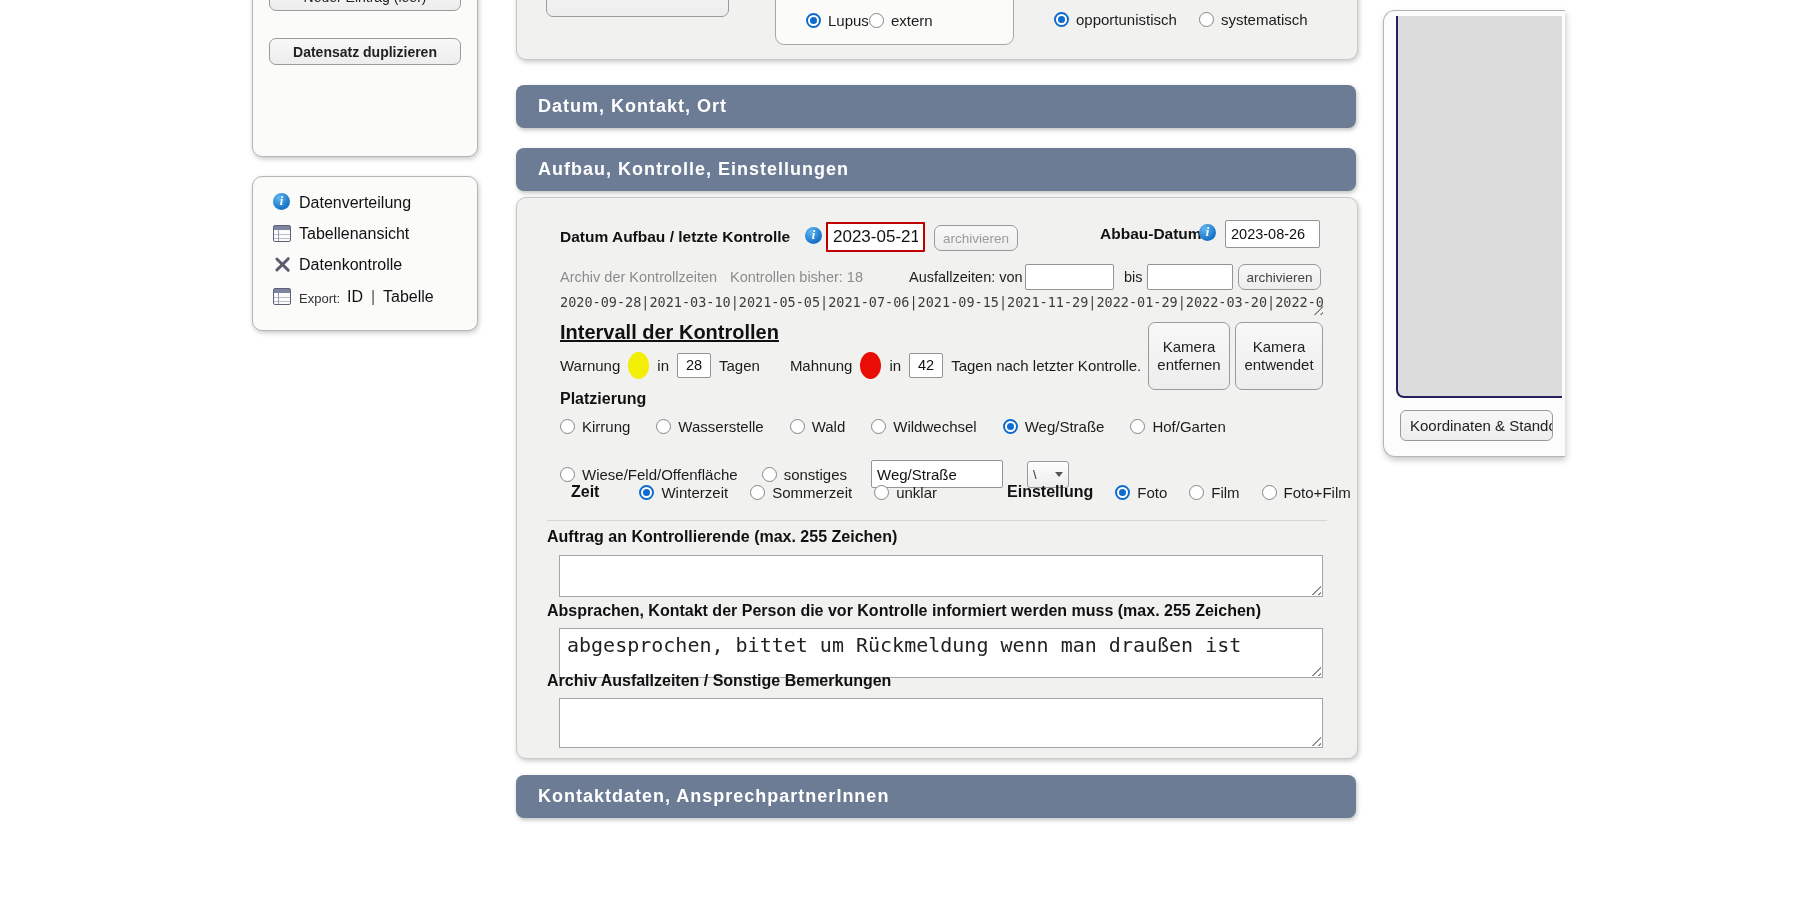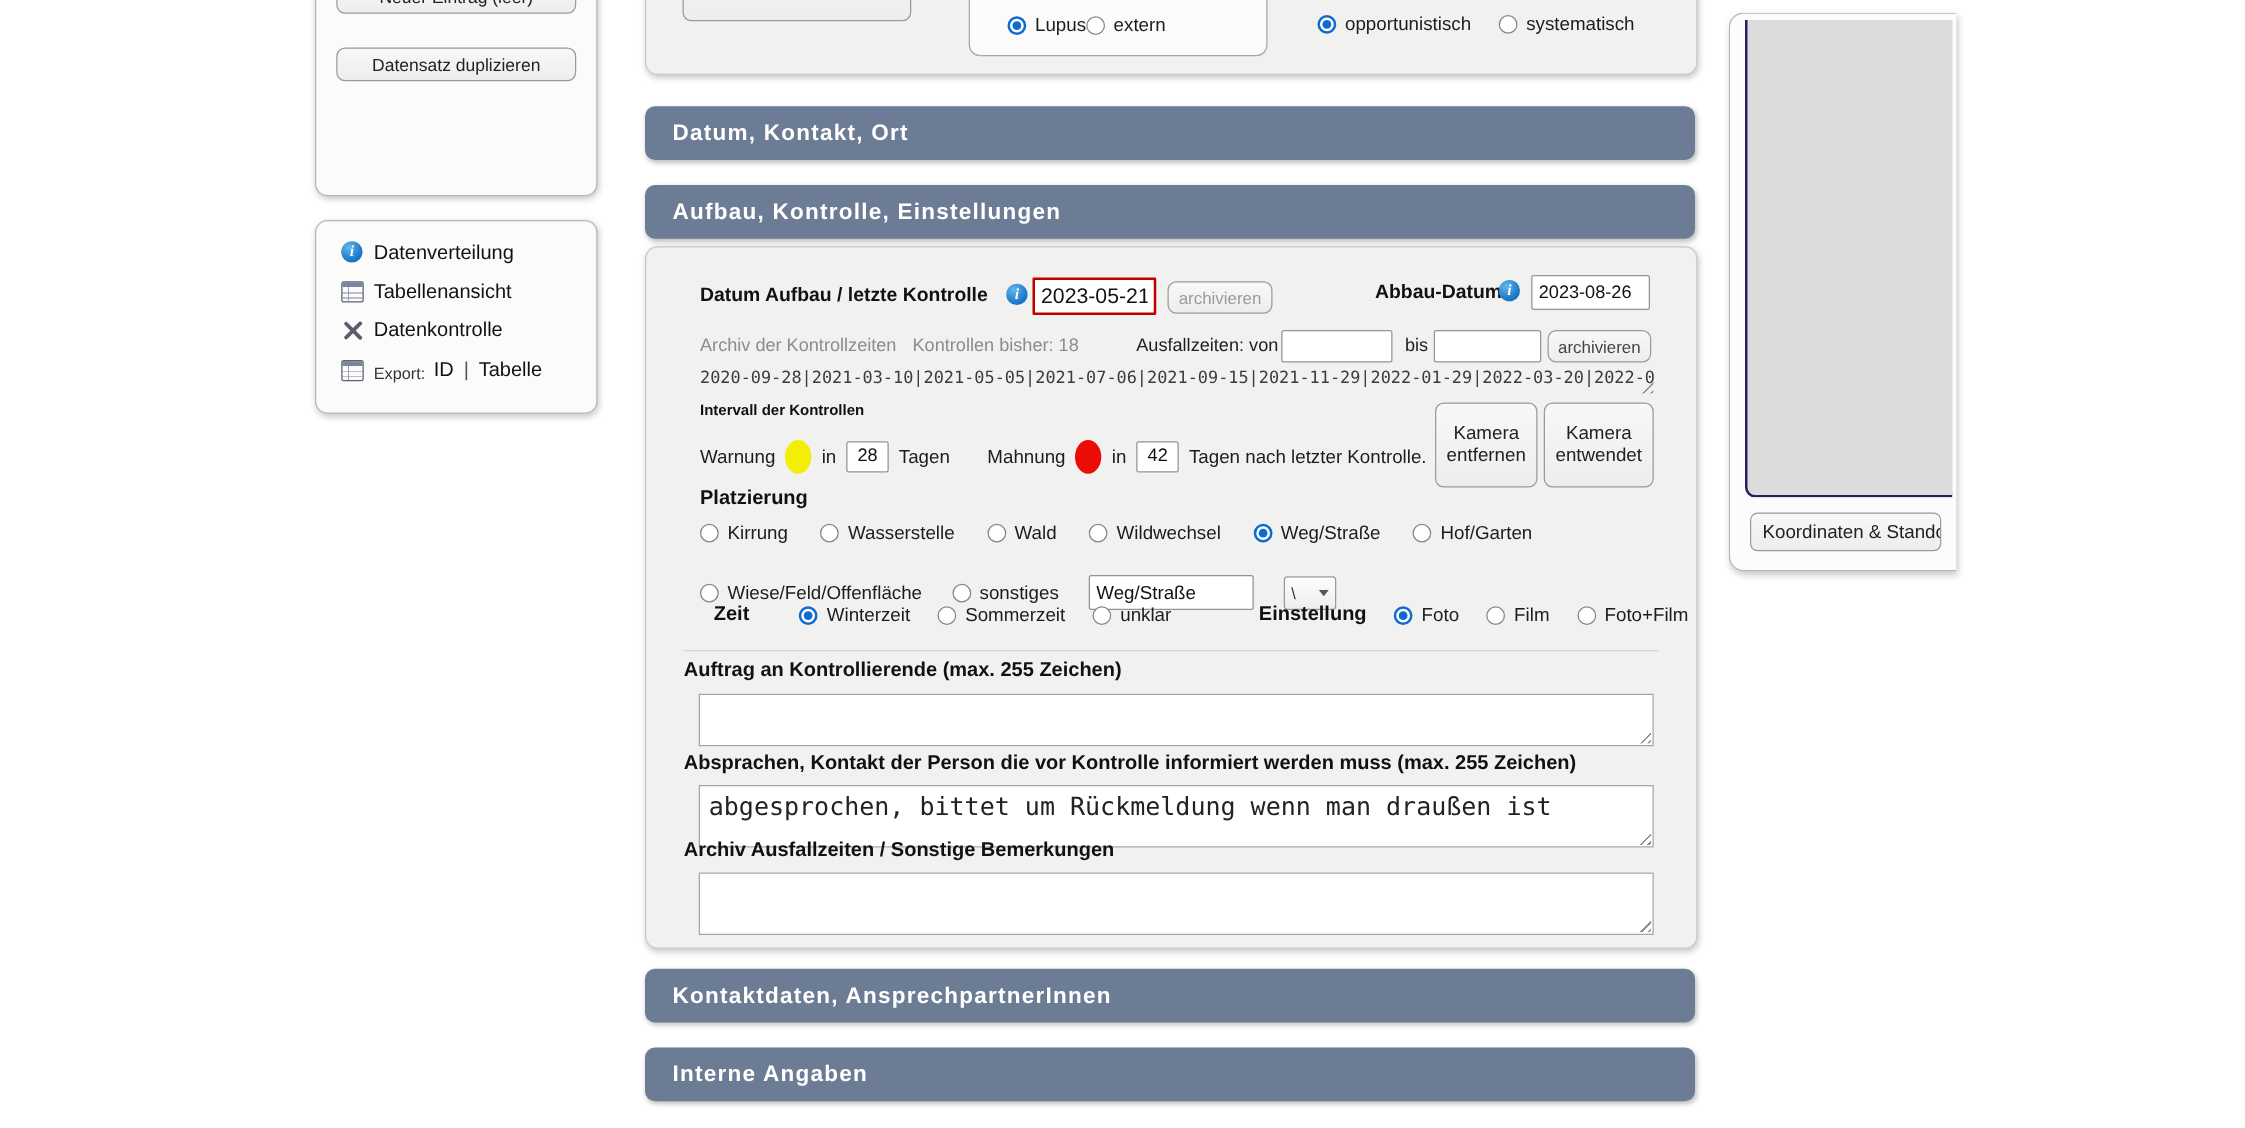--- a/index.html
+++ b/index.html
@@ -49,21 +49,21 @@
   .menu-label{position:absolute;left:46px;font-size:16px;color:#111;white-space:nowrap;}
   .hdivider{position:absolute;height:1px;background:#d6d6d6;}
 </style>
 </head>
 <body>
 
 <div id="screen">
 
   <div class="panel" style="left:252px;top:-20px;width:224px;height:175px;">
     <button class="btn" style="left:16px;top:2px;width:192px;height:28px;position:absolute;">Neuer Eintrag (leer)</button>
-    <button class="btn" style="left:16px;top:57px;width:192px;height:27px;position:absolute;">Datensatz duplizieren</button>
+    <button class="btn" style="left:16px;top:57px;width:192px;height:27px;position:absolute;font-weight:bold;">Datensatz duplizieren</button>
   </div>
 
   <div class="panel" style="left:252px;top:176px;width:224px;height:153px;">
     <div style="position:absolute;left:0;top:12px;width:224px;height:28px;">
       <span class="info" style="position:absolute;left:20px;top:4px;">i</span>
       <span class="menu-label" style="top:5px;">Datenverteilung</span>
     </div>
     <div style="position:absolute;left:0;top:43px;width:224px;height:28px;">
       <span class="mico tblico" style="top:5px;"></span>
       <span class="menu-label" style="top:5px;">Tabellenansicht</span>
@@ -124,21 +124,21 @@
     <span class="gtext" style="left:213px;top:71px;">Kontrollen bisher: 18</span>
     <span class="ntext" style="left:392px;top:71px;">Ausfallzeiten: von</span>
     <input class="tin" style="left: 508px; top: 66px; width: 89px; height: 26px;">
     <span class="ntext" style="left:607px;top:71px;">bis</span>
     <input class="tin" style="left: 630px; top: 66px; width: 86px; height: 26px;">
     <button class="btn" style="left:721px;top:66px;width:83px;height:26px;font-size:13.5px;color:#444;">archivieren</button>
 
     <div style="position:absolute;left:43px;top:96px;width:775px;height:20px;font-family:'DejaVu Sans Mono',monospace;font-size:13.5px;color:#3c3c3c;white-space:nowrap;overflow:hidden;">2020-09-28|2021-03-10|2021-05-05|2021-07-06|2021-09-15|2021-11-29|2022-01-29|2022-03-20|2022-0</div>
     <span class="grip" style="left:793px;top:104px;"></span>
 
-    <span class="blabel" style="left:43px;top:123px;font-size:12px;">Intervall der Kontrollen</span>
+    <span class="blabel" style="left:43px;top:123px;font-size:20px;text-decoration:underline;">Intervall der Kontrollen</span>
     <div class="rrow" style="left:43px;top:153px;height:28px;gap:8px;font-size:15px;color:#1c1c1c;">
       <span>Warnung</span>
       <span class="ellipse" style="background:#f2ee06;"></span>
       <span>in</span>
       <input class="tin" style="position: static; width: 34px; height: 25px; text-align: center;" value="28">
       <span>Tagen</span>
       <span style="width:14px;"></span>
       <span>Mahnung</span>
       <span class="ellipse" style="background:#ea0d06;"></span>
       <span>in</span>
@@ -235,19 +235,18 @@
     <span class="blabel" style="left:30px;top:404px;font-size:16px;">Absprachen, Kontakt der Person die vor Kontrolle informiert werden muss (max. 255 Zeichen)</span>
     <textarea class="ta mono" style="left: 42px; top: 430px; width: 764px; height: 50px;">abgesprochen, bittet um Rückmeldung wenn man draußen ist</textarea>
     <span class="grip" style="left:791px;top:465px;"></span>
 
     <span class="blabel" style="left:30px;top:474px;font-size:16px;">Archiv Ausfallzeiten / Sonstige Bemerkungen</span>
     <textarea class="ta" style="left: 42px; top: 500px; width: 764px; height: 50px;"></textarea>
     <span class="grip" style="left:791px;top:535px;"></span>
   </div>
 
   <div class="hdr" style="top:775px;">Kontaktdaten, AnsprechpartnerInnen</div>
-  <div class="hdr" style="top:838px;">Interne Angaben</div>
 
   <div style="position:absolute;left:1383px;top:10px;width:181px;height:445px;background:#fcfcfc;border:1px solid #b5b5b5;border-right:none;border-radius:12px 0 0 12px;box-shadow:1px 3px 6px rgba(0,0,0,.22);"></div>
   <div style="position:absolute;left:1396px;top:16px;width:166px;height:382px;background:#dcdcdc;border-left:2px solid #23225f;border-bottom:2px solid #23225f;border-radius:0 0 0 8px;box-sizing:border-box;"></div>
   <button class="btn" style="left:1400px;top:410px;width:153px;height:31px;justify-content:flex-start;padding-left:9px;font-size:15px;overflow:hidden;white-space:nowrap;border-radius:6px;">Koordinaten &amp; Stando</button>
 
 </div>
 
 </body></html>

